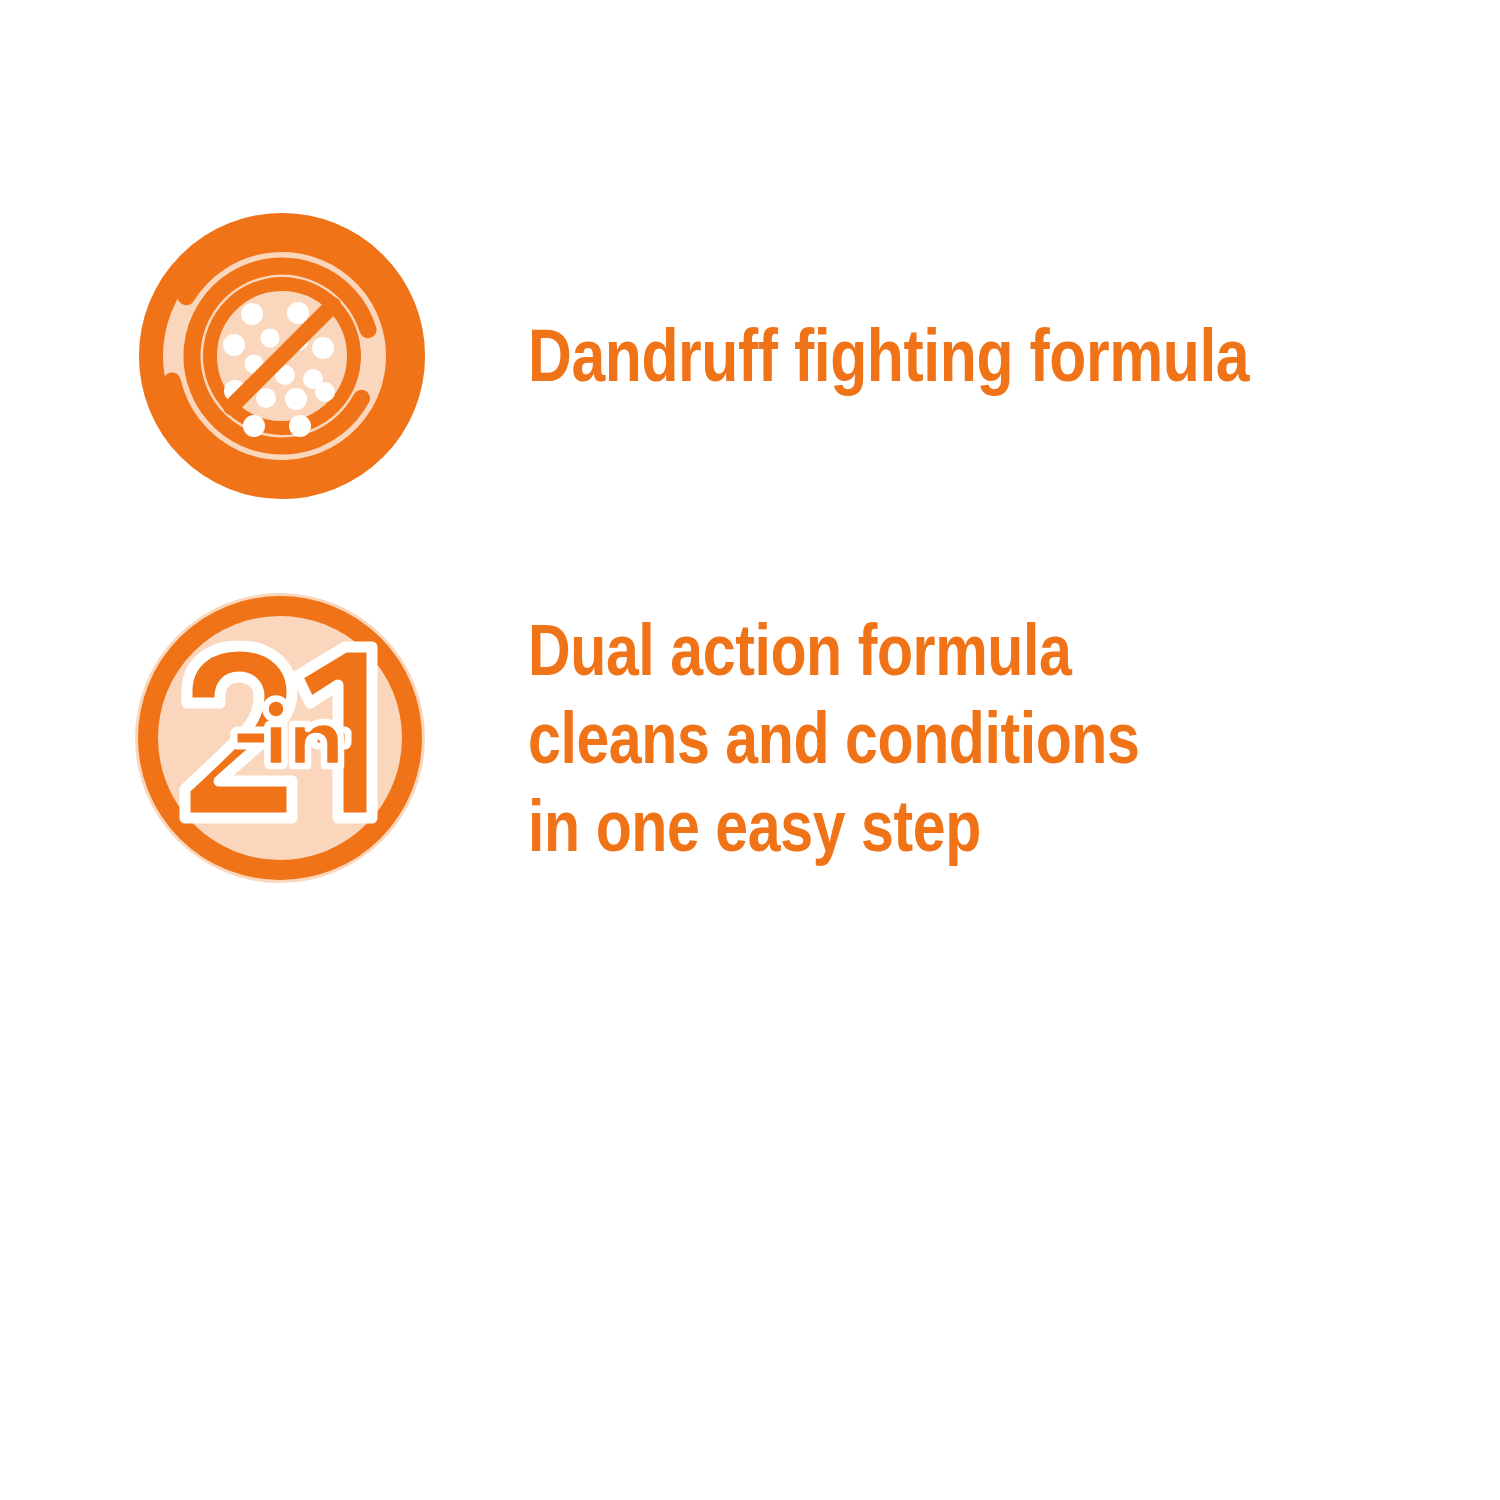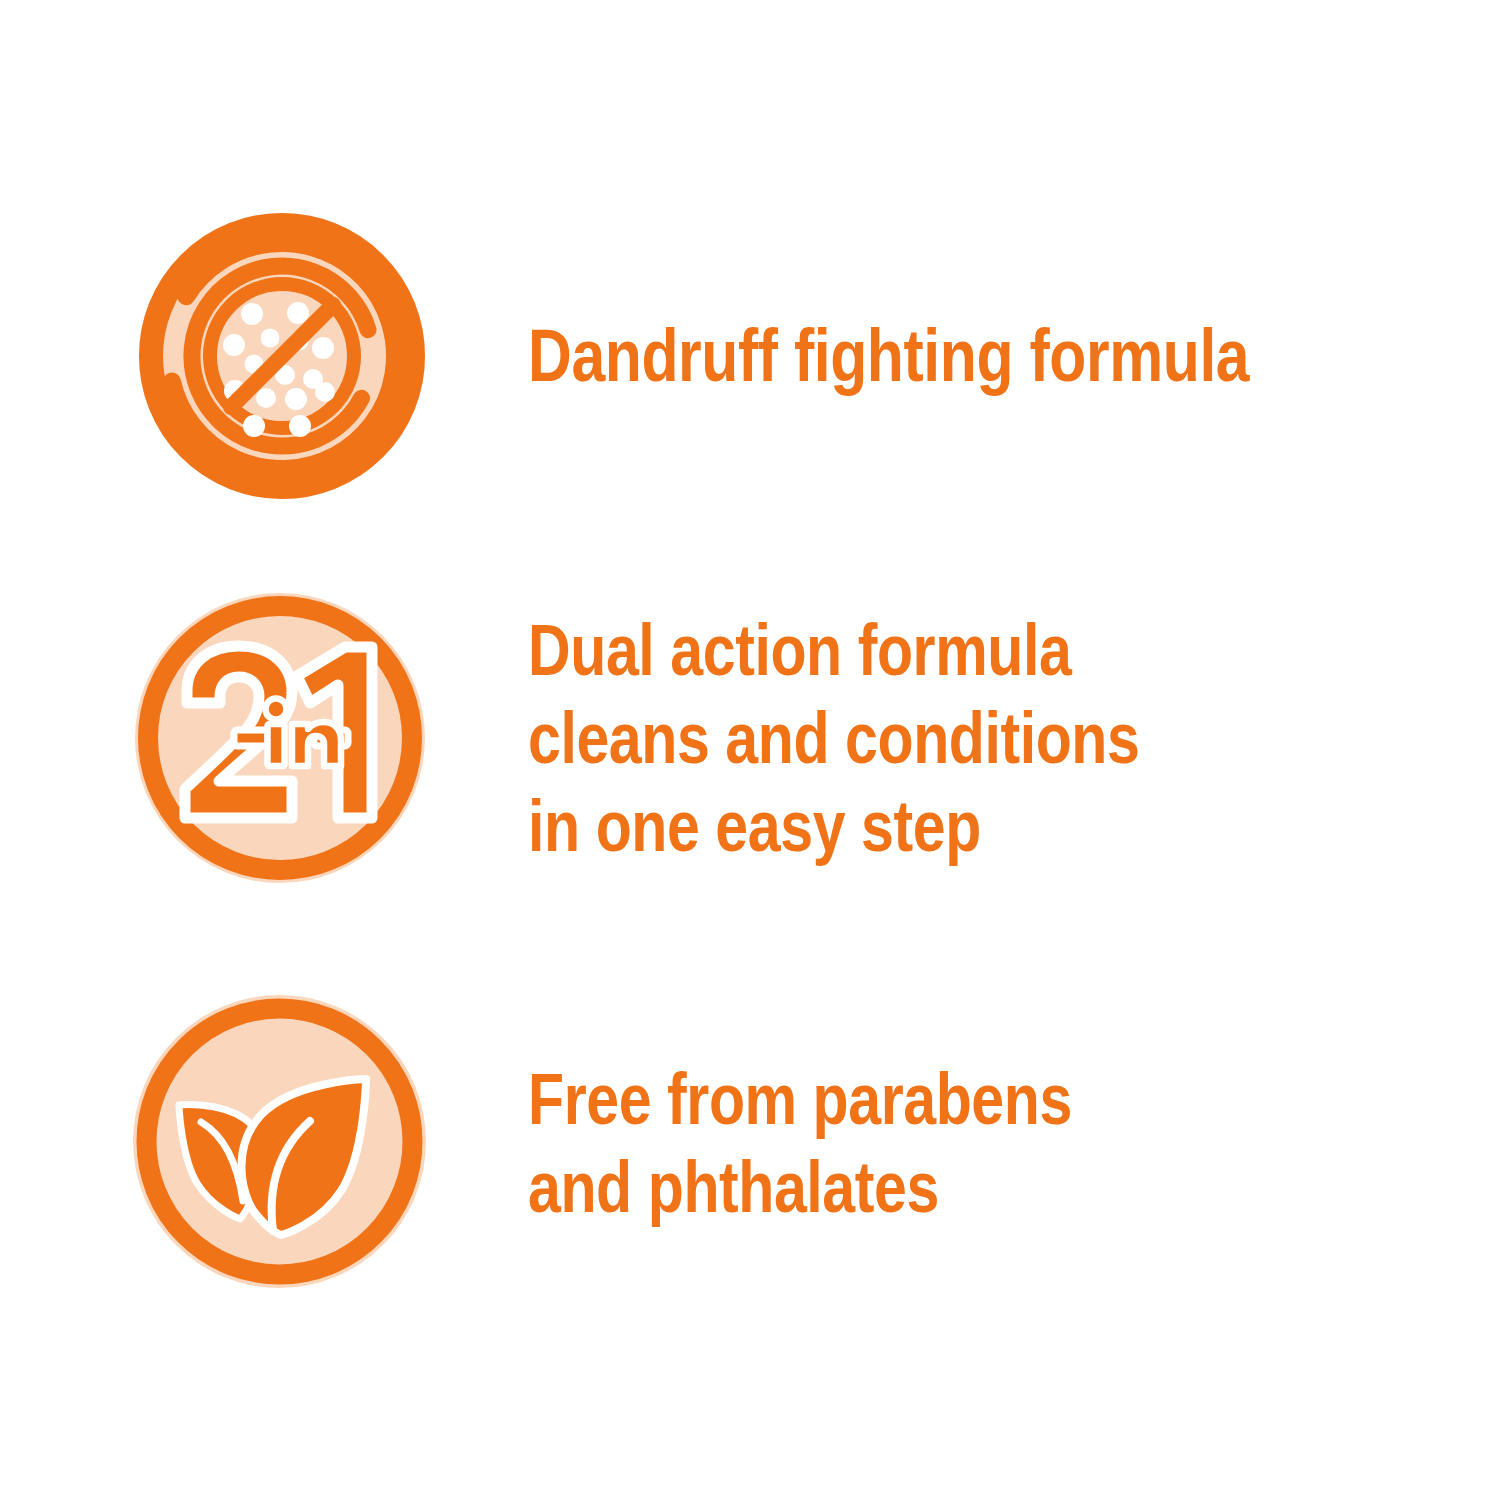--- a/index.html
+++ b/index.html
@@ -188,46 +188,14 @@
                  C 176 143, 173 146, 173 152
                  L 173 173 Z" fill="#F07318" stroke="#FFFFFF" stroke-width="6.5" stroke-linejoin="round"></path>
       </svg>
     </div>
 
     <div class="benefit-text" id="text-2" style="color:#F07318">Dual action formula
 cleans and conditions
 in one easy step</div>
   </div>
 
-  <div class="benefit-row" id="row-3">
-
-    <div class="icon-wrap" id="icon-3">
-      <svg viewBox="0 0 293 293" xmlns="http://www.w3.org/2000/svg">
-
-        <circle cx="146.5" cy="146.5" r="146.5" fill="#FAD7BC"></circle>
-
-        <circle cx="146.5" cy="146.5" r="133" fill="none" stroke="#F07318" stroke-width="20"></circle>
-
-        <path d="M 46 110
-                 C 46 110, 86 106, 112 124
-                 C 136 141, 128 178, 122 196
-                 C 116 214, 107 224, 107 224
-                 C 107 224, 80 214, 64 188
-                 C 48 162, 46 110, 46 110 Z" fill="#F07318" stroke="#FFFFFF" stroke-width="7" stroke-linejoin="round"></path>
-
-        <path d="M 68 127 C 90 140, 104 165, 110 206" fill="none" stroke="#FFFFFF" stroke-width="7" stroke-linecap="round"></path>
-
-        <path d="M 233 84
-                 C 233 84, 160 86, 128 120
-                 C 99 151, 107 198, 122 218
-                 C 136 236, 148 240, 148 240
-                 C 148 240, 186 230, 208 196
-                 C 232 158, 233 84, 233 84 Z" fill="#F07318" stroke="#FFFFFF" stroke-width="8" stroke-linejoin="round"></path>
-
-        <path d="M 177 126 C 148 152, 134 188, 140 236" fill="none" stroke="#FFFFFF" stroke-width="8" stroke-linecap="round"></path>
-      </svg>
-    </div>
-
-    <div class="benefit-text" id="text-3" style="color:#F07318">Free from parabens
-and phthalates</div>
-  </div>
 
 </div>
 
 </body></html>

